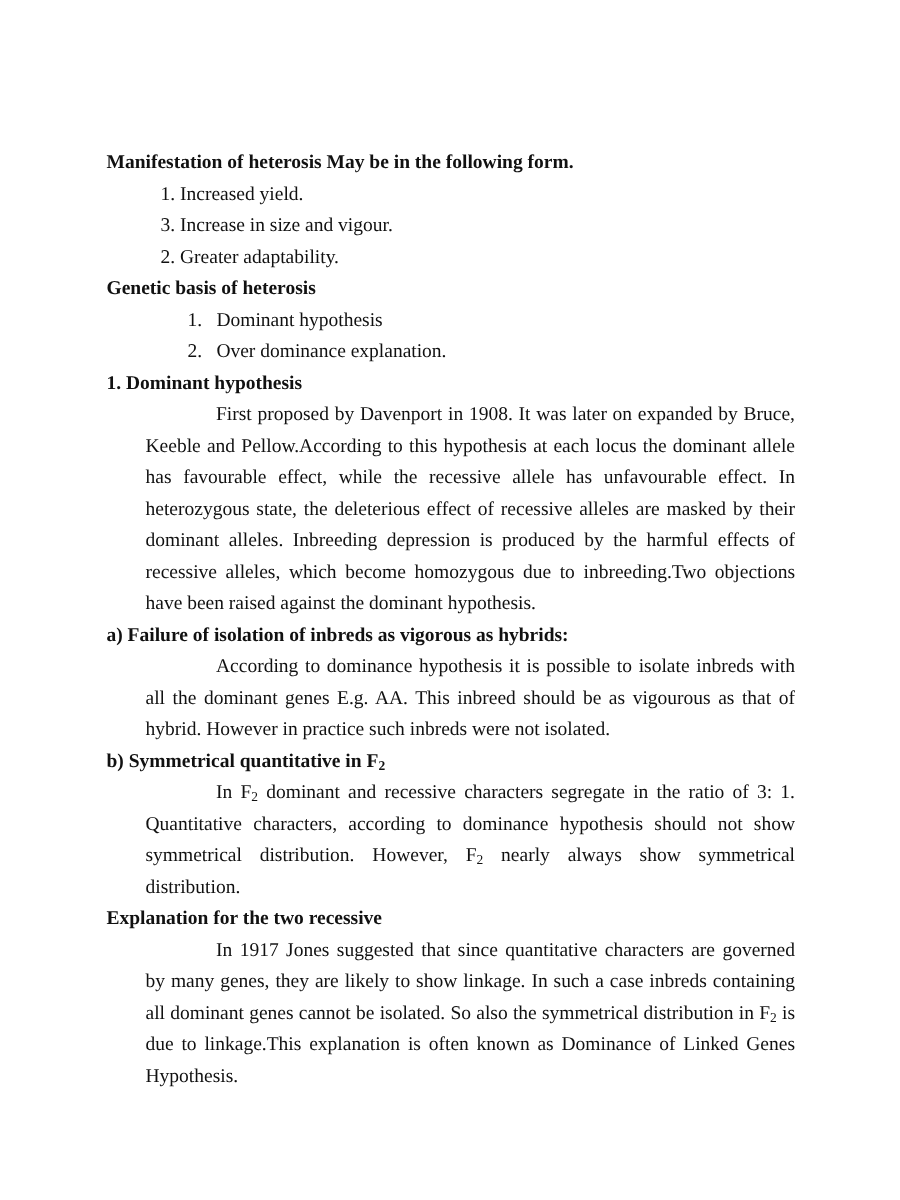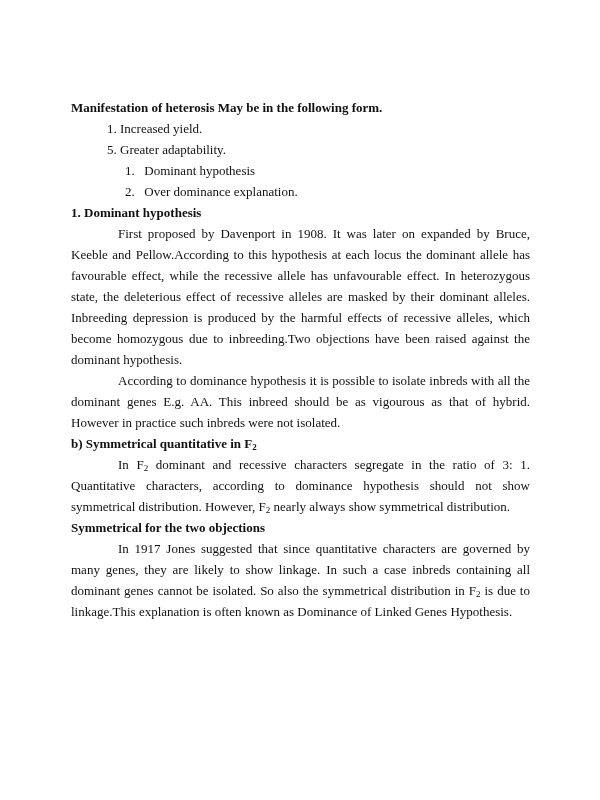--- a/index.html
+++ b/index.html
@@ -7,57 +7,60 @@
   .page {
     position: absolute; left: 71px; top: 97px; width: 459px;
     font-family: "Liberation Serif", serif; font-size: 13px; color: #111;
     line-height: 21px;
   }
   .line { height: 21px; white-space: nowrap; }
   .b { font-weight: bold; }
   .ind1 { padding-left: 36px; }
   .sub { padding-left: 54px; }
   .sub .num { display: inline-block; width: 16px; }
-  .para { text-align: justify; text-align-last: left; }
+  .para { text-align: justify; text-align-last: left; margin-left: 26px; }
   .para p { margin: 0; text-indent: 47px; }
   sub { font-size: 9px; line-height: 0; vertical-align: -2px; }
 </style>
 </head>
 <body>
 
 <div class="page">
   <div class="line b">Manifestation of heterosis May be in the following form.</div>
 
   <div>
     <div class="line ind1">1. Increased yield.</div>
-    <div class="line ind1">5. Greater adaptability.</div>
+    <div class="line ind1">3. Increase in size and vigour.</div>
+    <div class="line ind1">2. Greater adaptability.</div>
   </div>
 
+  <div class="line b">Genetic basis of heterosis</div>
   <div>
     <div class="line sub">
       <span class="num">1.</span>
       <span>Dominant hypothesis</span>
     </div>
     <div class="line sub">
       <span class="num">2.</span>
       <span>Over dominance explanation.</span>
     </div>
   </div>
 
   <div class="line b">1. Dominant hypothesis</div>
   <div class="para">
     <p>First proposed by Davenport in 1908. It was later on expanded by Bruce, Keeble and Pellow.According to this hypothesis at each locus the dominant allele has favourable effect, while the recessive allele has unfavourable effect. In heterozygous state, the deleterious effect of recessive alleles are masked by their dominant alleles. Inbreeding depression is produced by the harmful effects of recessive alleles, which become homozygous due to inbreeding.Two objections have been raised against the dominant hypothesis.</p>
   </div>
 
+  <div class="line b">a) Failure of isolation of inbreds as vigorous as hybrids:</div>
   <div class="para">
     <p>According to dominance hypothesis it is possible to isolate inbreds with all the dominant genes E.g. AA. This inbreed should be as vigourous as that of hybrid. However in practice such inbreds were not isolated.</p>
   </div>
 
   <div class="line b"><span>b) Symmetrical quantitative in F</span><sub>2</sub></div>
   <div class="para">
     <p><span>In F</span><sub>2</sub><span> dominant and recessive characters segregate in the ratio of 3: 1. Quantitative characters, according to dominance hypothesis should not show symmetrical distribution. However, F</span><sub>2</sub><span> nearly always show symmetrical distribution.</span></p>
   </div>
 
-  <div class="line b">Symmetrical for the two objections</div>
+  <div class="line b">Explanation for the two recessive</div>
   <div class="para">
     <p><span>In 1917 Jones suggested that since quantitative characters are governed by many genes, they are likely to show linkage. In such a case inbreds containing all dominant genes cannot be isolated. So also the symmetrical distribution in F</span><sub>2</sub><span> is due to linkage.This explanation is often known as Dominance of Linked Genes Hypothesis.</span></p>
   </div>
 </div>
 
 </body></html>

